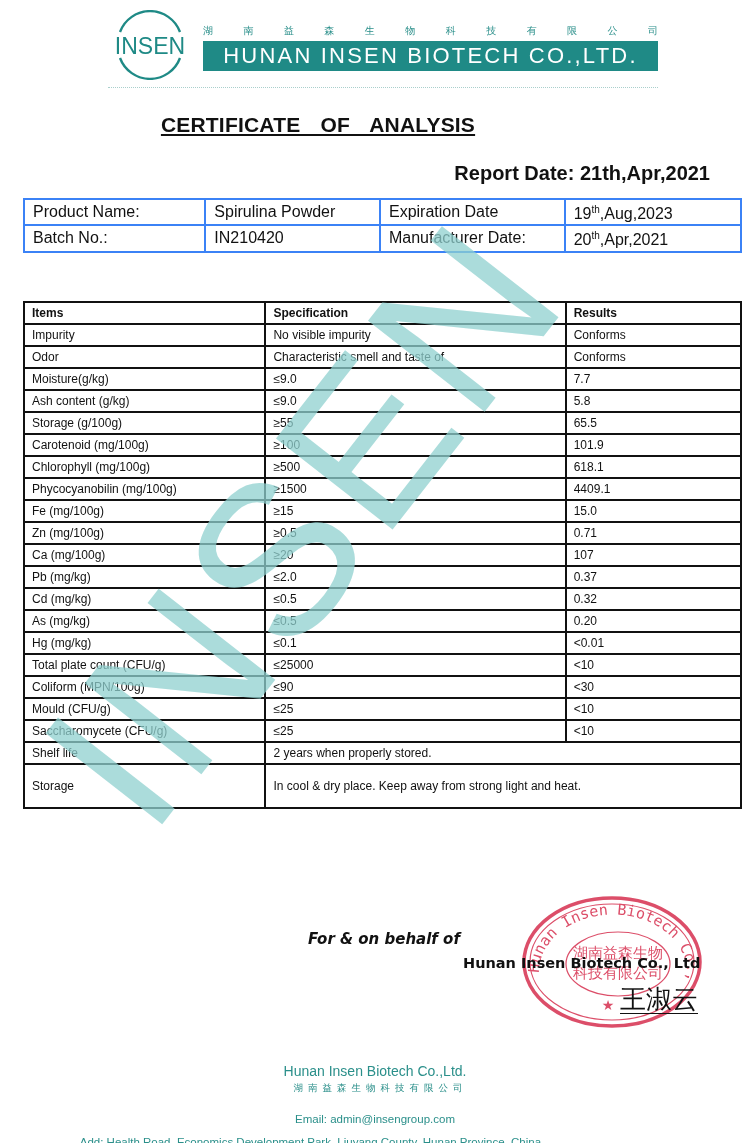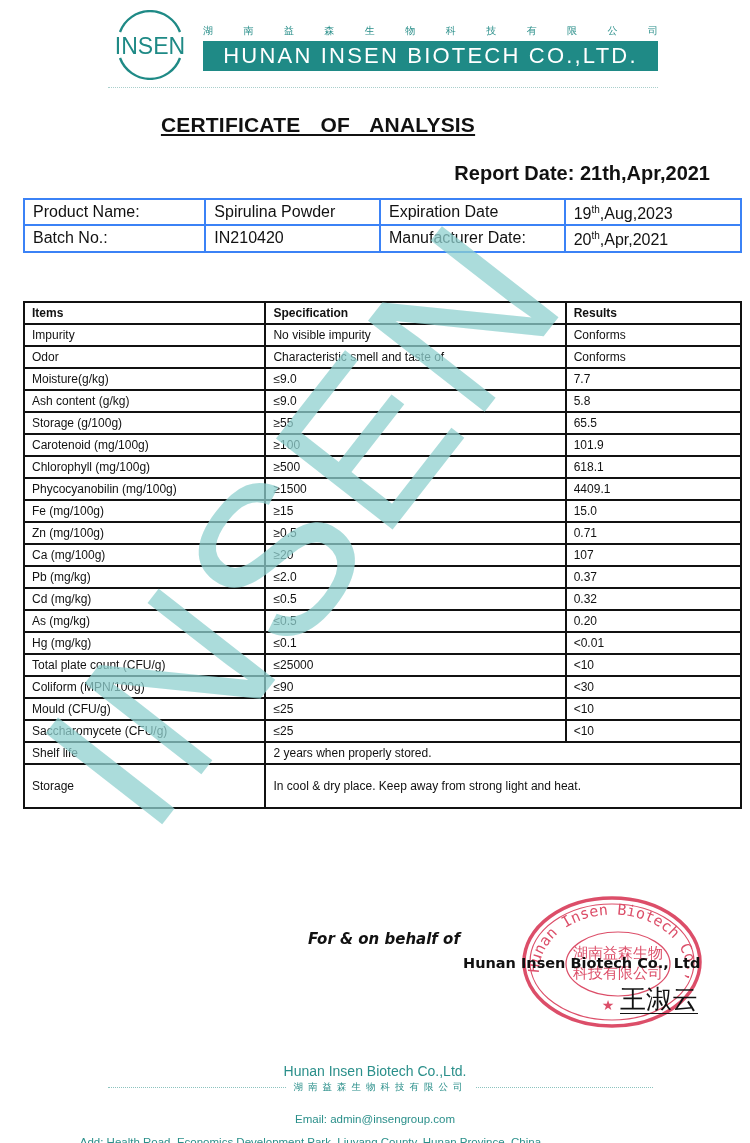--- a/index.html
+++ b/index.html
@@ -31,21 +31,21 @@
   .watermark { position:absolute; left:0; top:0; width:750px; height:1143px; pointer-events:none; z-index:2; }
 
   
   .behalf { position:absolute; left:308px; top:930px; font-style:italic; font-weight:bold; font-size:15px; font-family:"DejaVu Sans", sans-serif; }
   .company-sign { position:absolute; left:463px; top:955px; font-weight:bold; font-size:14.5px; font-family:"DejaVu Sans", sans-serif; z-index:3; }
   .stamp { position:absolute; left:518px; top:890px; width:188px; height:140px; z-index:2; opacity:0.85; }
   .signature { position:absolute; left:620px; top:985px; font-size:26px; font-family:"DejaVu Sans", sans-serif; border-bottom:1.5px solid #111; line-height:28px; z-index:3; }
 
   
   .footer-co { position:absolute; left:0; width:750px; top:1063px; text-align:center; color:#2a8f8a; font-size:14px; }
-  .footer-cn-row { position:absolute; left:108px; top:1081px; width:545px; display:flex; align-items:center; }
+  .footer-cn-row { position:absolute; left:108px; top:1081px; width:545px; display:flex; align-items:center;flex-direction:column; }
   .footer-cn-row .line { flex:1; border-top:1px dotted #8cc3bf; }
   .footer-cn { color:#2a8f8a; font-size:9.5px; letter-spacing:5px; padding:0 8px; }
   .footer-addr { position:absolute; left:0; width:624px; top:1100px; text-align:center; color:#2a8f8a; font-size:11.5px;margin-top:36px; }
   .footer-email { position:absolute; left:0; width:750px; top:1113px; text-align:center; color:#2a8f8a; font-size:11.5px; }
 </style>
 </head>
 <body>
 
 <div class="logo">
   <svg viewBox="0 0 84 70">

